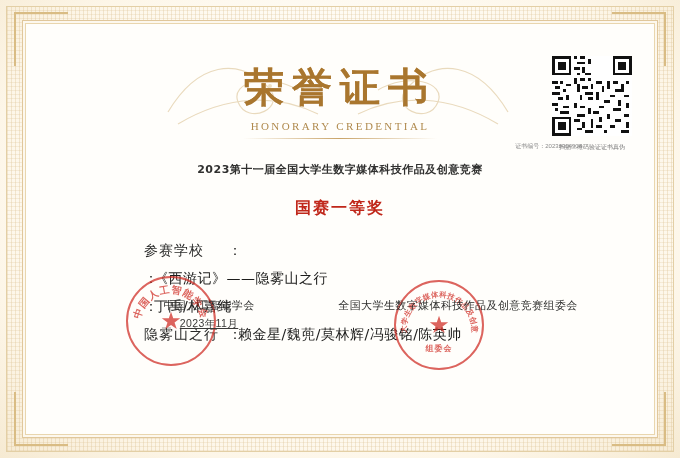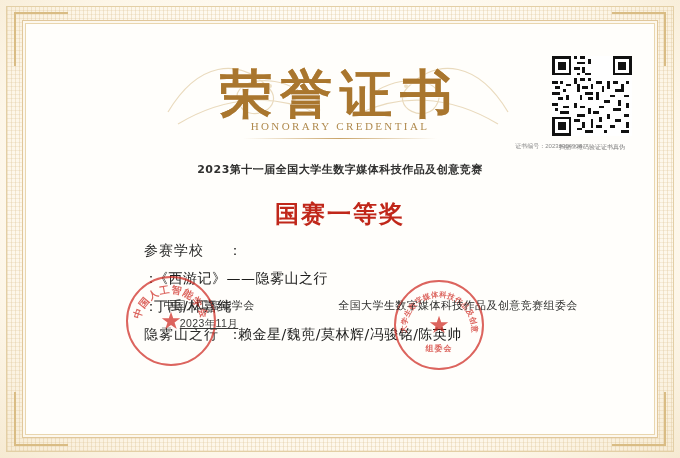--- a/index.html
+++ b/index.html
@@ -55,21 +55,21 @@
   
   .flourish{
     position:absolute;left:120px;top:8px;width:360px;height:100px;
     opacity:0.55;
   }
 
   .title{
     position:absolute;left:0;right:0;top:26px;
     text-align:center;
     font-family:"DejaVu Serif","Liberation Serif",serif;
-    font-size:52px;
+    font-size:40px;
     font-weight:700;
     letter-spacing:8px;
     background:linear-gradient(180deg,#cf9a4a 0%,#a9762e 45%,#8d5f20 100%);
     -webkit-background-clip:text;
     background-clip:text;
     color:#a9762e;
     text-shadow:0 1px 0 rgba(255,255,255,0.6);
   }
   .subtitle{
     position:absolute;left:0;right:0;top:86px;
@@ -101,21 +101,21 @@
     text-align:center;
     font-size:11px;
     color:#30302f;
     font-family:"DejaVu Sans","Liberation Sans",sans-serif;
     font-weight:600;
     letter-spacing:0.5px;
   }
   .award-line{
     position:absolute;left:0;right:0;top:164px;
     text-align:center;
-    font-size:24px;
+    font-size:16px;
     font-weight:700;
     color:#c0271a;
     letter-spacing:2px;
     font-family:"DejaVu Sans","Liberation Sans",sans-serif;
   }
 
   .fields{
     position:absolute;left:106px;top:204px;
     font-size:14px;color:#262625;
     line-height:25px;

